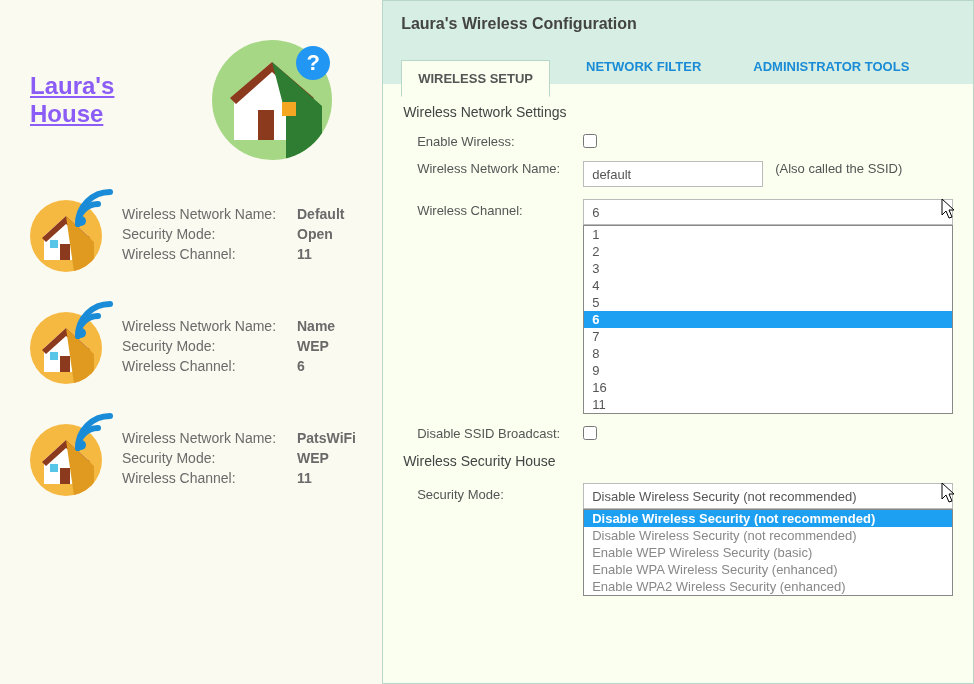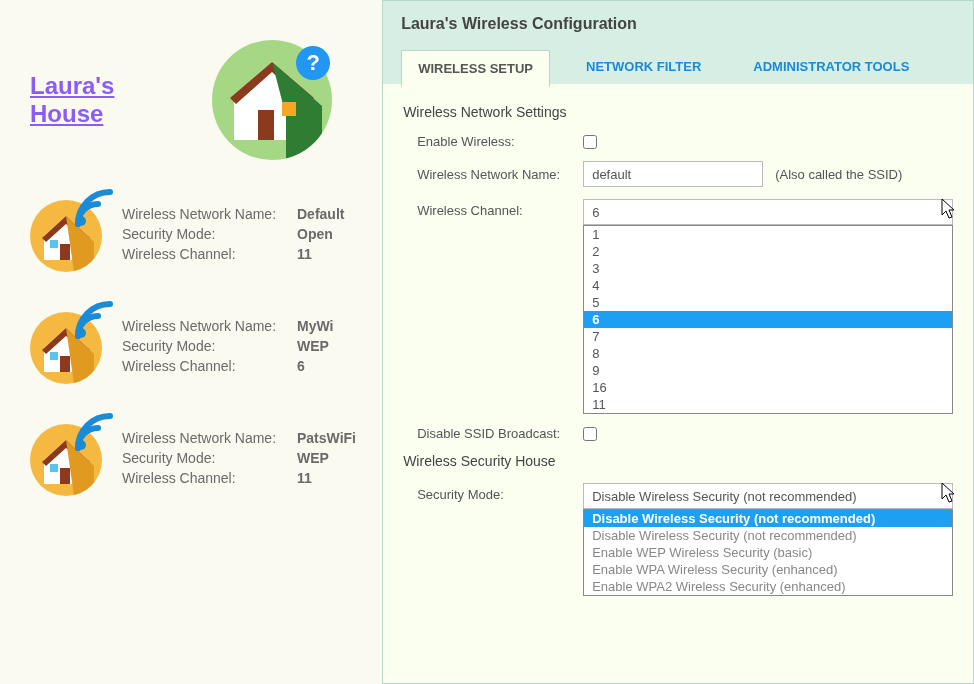--- a/index.html
+++ b/index.html
@@ -21,25 +21,25 @@
   .net-meta { font-size: 14px; color: #6a6a6a; }
   .net-meta .row { display: flex; margin-bottom: 4px; }
   .net-meta .lab { width: 175px; }
   .net-meta .val { font-weight: bold; }
 
   
   .panel-head { background: #d6eee3; padding: 14px 18px 0 18px; }
   .panel-title { font-size: 16px; font-weight: bold; color: #444; margin-bottom: 14px; }
   .tabs { display: flex; gap: 20px; align-items: flex-end; }
   .tab { padding: 10px 16px; font-size: 13px; font-weight: bold; color: #1a8bd6; cursor: pointer; }
-  .tab.active { background: #fafff0; color: #555; border: 1px solid #b7d7c9; border-bottom: 1px solid #fafff0; position: relative; top: 3px; }
+  .tab.active { background: #fafff0; color: #555; border: 1px solid #b7d7c9; border-bottom: 1px solid #fafff0; position: relative; top: 13px; }
 
   .panel-body { padding: 10px 20px; }
   .sect-title { font-size: 14px; font-weight: normal; color: #444; margin: 10px 0 14px 0; }
-  .form-row { display: flex; align-items: center; margin-bottom: 12px; font-size: 13px; color: #555; }
+  .form-row { display: flex; margin-bottom: 12px; font-size: 13px; color: #555; }
   .form-label { width: 180px; padding-left: 14px; }
   .text-input { width: 180px; height: 26px; border: 1px solid #bbb; padding: 0 8px; font-size: 13px; color: #555; background: #fff; }
   .hint { margin-left: 12px; color: #555; }
   .ck { width: 14px; height: 14px; }
 
   .dropdown-wrap { position: relative; flex: 1; }
   .dropdown-closed { height: 26px; border: 1px solid #bbb; background: #fff; padding: 4px 8px; font-size: 13px; color: #555; display: flex; align-items: center; position: relative; cursor: pointer; }
   .dd-list { border: 1px solid #888; background: #fff; font-size: 13px; color: #555; }
   .dd-item { padding: 1px 8px; cursor: pointer; }
   .dd-item.sel { background: #1ea0f2; color: #fff; font-weight: bold; }
@@ -121,21 +121,21 @@
         </div>
         <svg class="wifi-waves" viewBox="0 0 44 44">
           <path d="M6 38 A32 32 0 0 1 38 6" fill="none" stroke="#1a8bd6" stroke-width="6" stroke-linecap="round"></path>
           <path d="M6 38 A20 20 0 0 1 26 18" fill="none" stroke="#1a8bd6" stroke-width="6" stroke-linecap="round"></path>
           <circle cx="9" cy="35" r="5" fill="#1a8bd6"></circle>
         </svg>
       </div>
       <div class="net-meta">
         <div class="row">
             <span class="lab">Wireless Network Name:</span>
-            <span class="val">MyWi</span>
+            <span class="val">Name</span>
           </div>
         <div class="row">
             <span class="lab">Security Mode:</span>
             <span class="val">WEP</span>
           </div>
         <div class="row">
             <span class="lab">Wireless Channel:</span>
             <span class="val">6</span>
           </div>
       </div>

